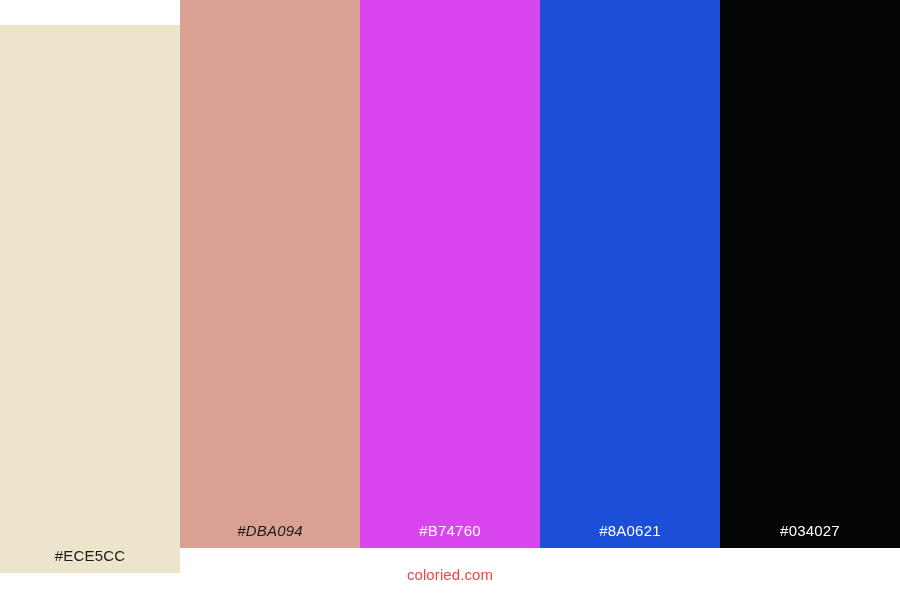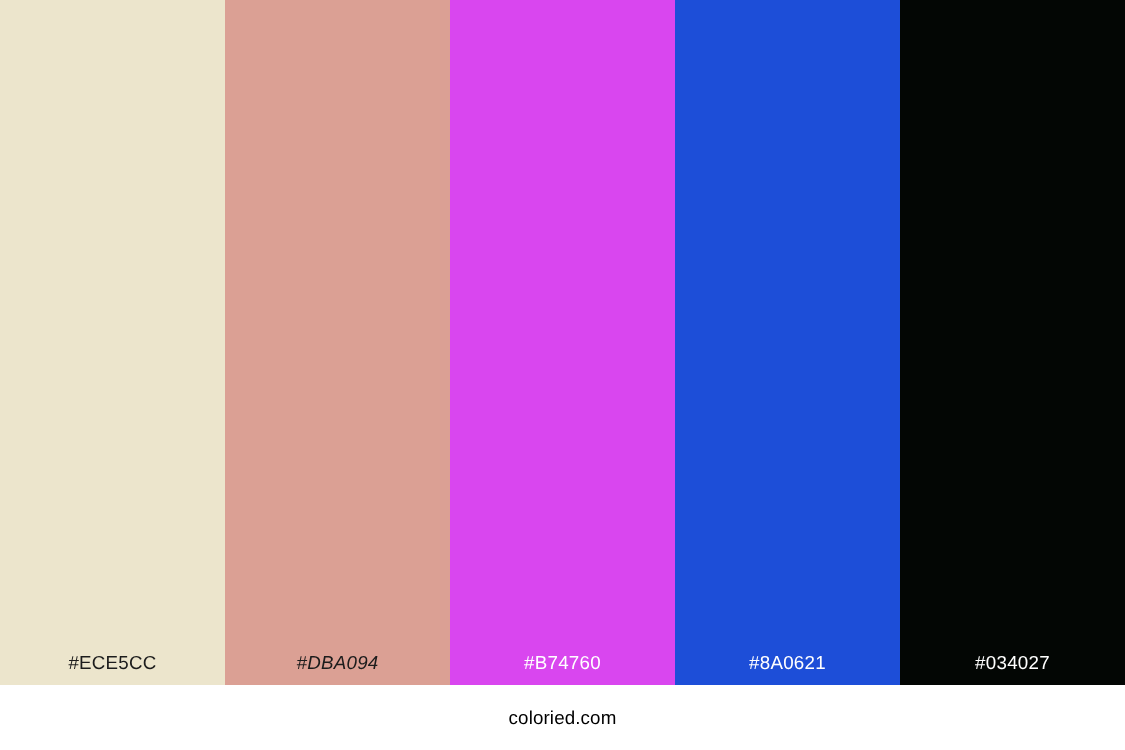--- a/index.html
+++ b/index.html
@@ -63,33 +63,33 @@
     background: #ffffff;
     display: flex;
     align-items: center;
     justify-content: center;
   }
 
   .footer-brand {
     font-family: "Liberation Sans", sans-serif;
     font-size: 15px;
     line-height: 19px;
-    color: #000000;
+    color: #ef4444;
     letter-spacing: 0.1px;
     white-space: nowrap;
   }
 </style>
 </head>
 <body>
 
 <div class="palette-page">
 
   <div class="swatch-strip">
 
-    <div class="swatch dark-label" style="background-color: rgb(236, 229, 204);">
+    <div class="swatch dark-label" style="background-color: rgb(236, 229, 204); margin-top: 25px;">
       <span class="swatch-label">#ECE5CC</span>
     </div>
 
     <div class="swatch dark-label" style="background-color: rgb(219, 160, 148); font-style: italic;">
       <span class="swatch-label">#DBA094</span>
     </div>
 
     <div class="swatch light-label" style="background-color: #d946ef;">
       <span class="swatch-label">#B74760</span>
     </div>

